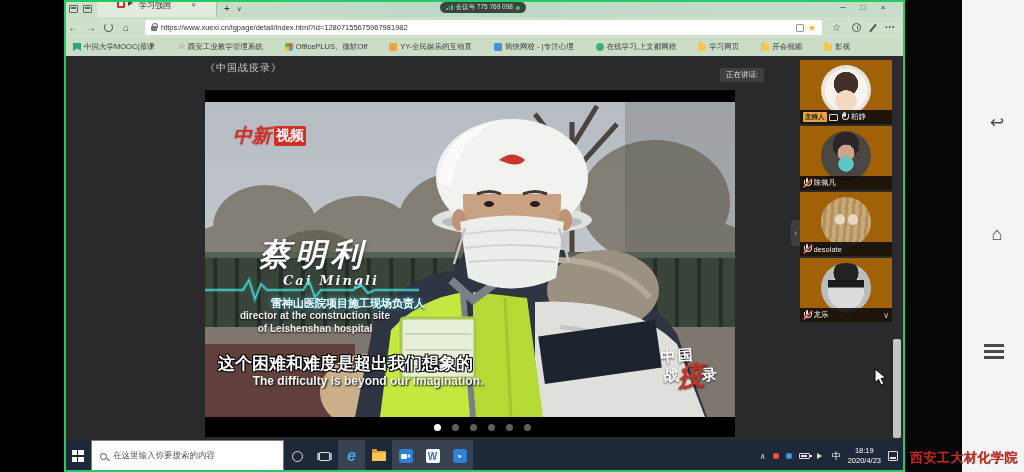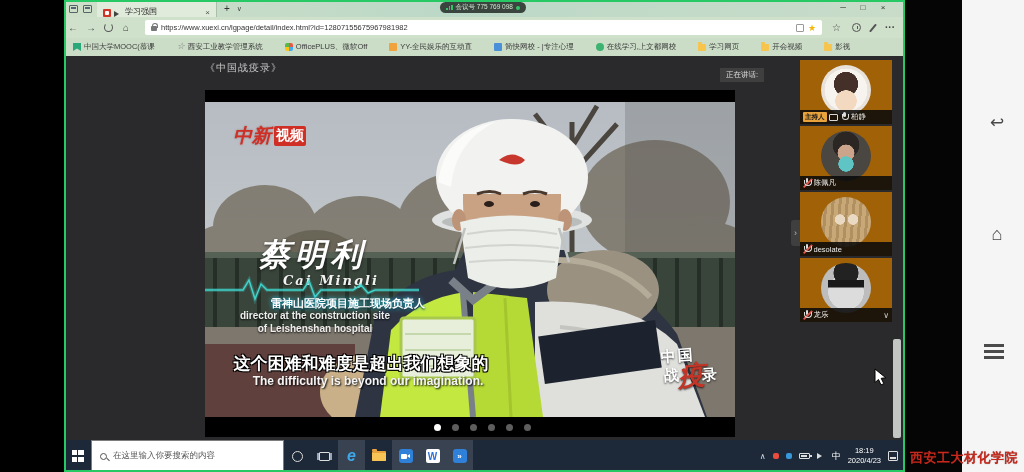--- a/index.html
+++ b/index.html
@@ -5,21 +5,21 @@
   *{margin:0;padding:0;box-sizing:border-box}
   body{width:1024px;height:472px;overflow:hidden;background:#000;font-family:"Liberation Sans",sans-serif}
   .stage{position:relative;width:1024px;height:472px;background:#000;overflow:hidden}
   .screen{position:absolute;left:64px;top:0;width:841px;height:472px;background:#2a2a2d}
   .share-frame{position:absolute;inset:0;border:2px solid var(--share_frame,#26c964);z-index:60;pointer-events:none}
 
   
   .tabstrip{position:absolute;left:0;top:0;width:100%;height:17px;background:linear-gradient(90deg,#cfe0c9,#bcd8c7 45%,#c8dcc9);display:flex;align-items:center;padding-left:5px;font-size:8px;color:#333}
   .ts-ic{width:9px;height:8px;border:1px solid #566;margin-right:5px;border-radius:1px;position:relative}
   .ts-ic::after{content:"";position:absolute;left:1px;top:1px;right:1px;height:2px;background:#567}
-  .tab{height:17px;display:flex;align-items:flex-end;gap:3px;padding:0 6px;width:120px;background:#e0ebdb;border-right:1px solid #a9bfa9}
+  .tab{height:17px;display:flex;align-items:flex-start;gap:3px;padding:0 20px;width:120px;background:#e0ebdb;border-right:1px solid #a9bfa9}
   .favicon{width:8px;height:8px;background:#d23526;border-radius:1px;position:relative;flex:none}
   .favicon::after{content:"";position:absolute;left:2px;top:2px;width:4px;height:4px;background:#fff;border-radius:1px}
   .spk{width:0;height:0;border:3px solid transparent;border-right:5px solid #444;transform:rotate(180deg);flex:none}
   .tab-title{flex:1;overflow:hidden;white-space:nowrap;color:#222}
   .tab-close{color:#555;font-size:8px}.tab-close::before{content:"×"}
   .newtab{margin-left:7px;color:#333;font-size:10px}.newtab::before{content:"+"}
   .tabmenu{margin-left:7px;color:#444;font-size:7px}.tabmenu::before{content:"∨"}
   .winctl{position:absolute;right:12px;top:0;display:flex;z-index:20}
   .winctl span{width:20px;height:15px;display:flex;align-items:center;justify-content:center;color:#333;font-size:8px}
   .i-min::before{content:"─"}.i-max::before{content:"□"}.i-close::before{content:"×"}
@@ -71,21 +71,21 @@
   .video .ov{position:absolute}
   .cn-logo{left:28px;top:33px;display:flex;align-items:center;gap:3px}
   .cn-zh{color:#cf2f24;font:italic 800 19px "DejaVu Serif",serif;text-shadow:0 0 2px rgba(120,0,0,.4)}
   .cn-box{background:#cf2f24;color:#fff;font-size:14px;font-weight:700;padding:1px 2px;border-radius:2px}
   .pname-big{left:54px;top:144px;font:italic 700 31px "DejaVu Serif",serif;color:#fff;letter-spacing:5px;text-shadow:0 1px 3px rgba(0,0,0,.6)}
   .pname-en{left:78px;top:183px;font:italic 700 13px "DejaVu Serif",serif;color:#f2f2f2;letter-spacing:2px;text-shadow:0 1px 2px rgba(0,0,0,.6)}
   .ekg{left:0;top:186px}
   .role-zh{left:0;top:206px;width:220px;text-align:right;font-size:11px;font-weight:700;color:#fff;text-shadow:0 0 5px #2bd8ff,0 1px 2px #000}
   .role-en1{left:0;top:220px;width:220px;text-align:center;font-size:10px;font-weight:700;color:#eee;text-shadow:0 1px 2px #000}
   .role-en2{left:0;top:233px;width:220px;text-align:center;font-size:10px;font-weight:700;color:#eee;text-shadow:0 1px 2px #000}
-  .sub-zh{left:0;top:262px;width:312px;text-align:center;font-size:17px;font-weight:800;color:#fff;text-shadow:-1px -1px 0 #000,1px -1px 0 #000,-1px 1px 0 #000,1px 1px 0 #000}
+  .sub-zh{left:13px;top:262px;width:312px;text-align:left;font-size:17px;font-weight:800;color:#fff;text-shadow:-1px -1px 0 #000,1px -1px 0 #000,-1px 1px 0 #000,1px 1px 0 #000}
   .sub-en{left:0;top:284px;width:326px;text-align:center;font-size:12px;font-weight:700;color:#f5f5f5;text-shadow:1px 1px 2px #000}
   .brand{left:448px;top:256px;width:75px;height:60px;color:#fff;font-family:"DejaVu Serif",serif;font-weight:700;transform:rotate(-4deg)}
   .brand span{position:absolute;text-shadow:0 1px 2px rgba(0,0,0,.7)}
   .b1{left:9px;top:0;font-size:15px;letter-spacing:2px}
   .b2{left:11px;top:19px;font-size:15px}
   .b3{left:25px;top:12px;font-size:27px;color:var(--brand_red,#c43527);font-style:italic}
   .b4{left:49px;top:21px;font-size:15px}
   .dots{position:absolute;left:229px;top:327px;height:20px;display:flex;gap:11px;align-items:center}
   .dot{width:7px;height:7px;border-radius:50%;background:#5e5e5e}
   .dot.active{background:#fff}

